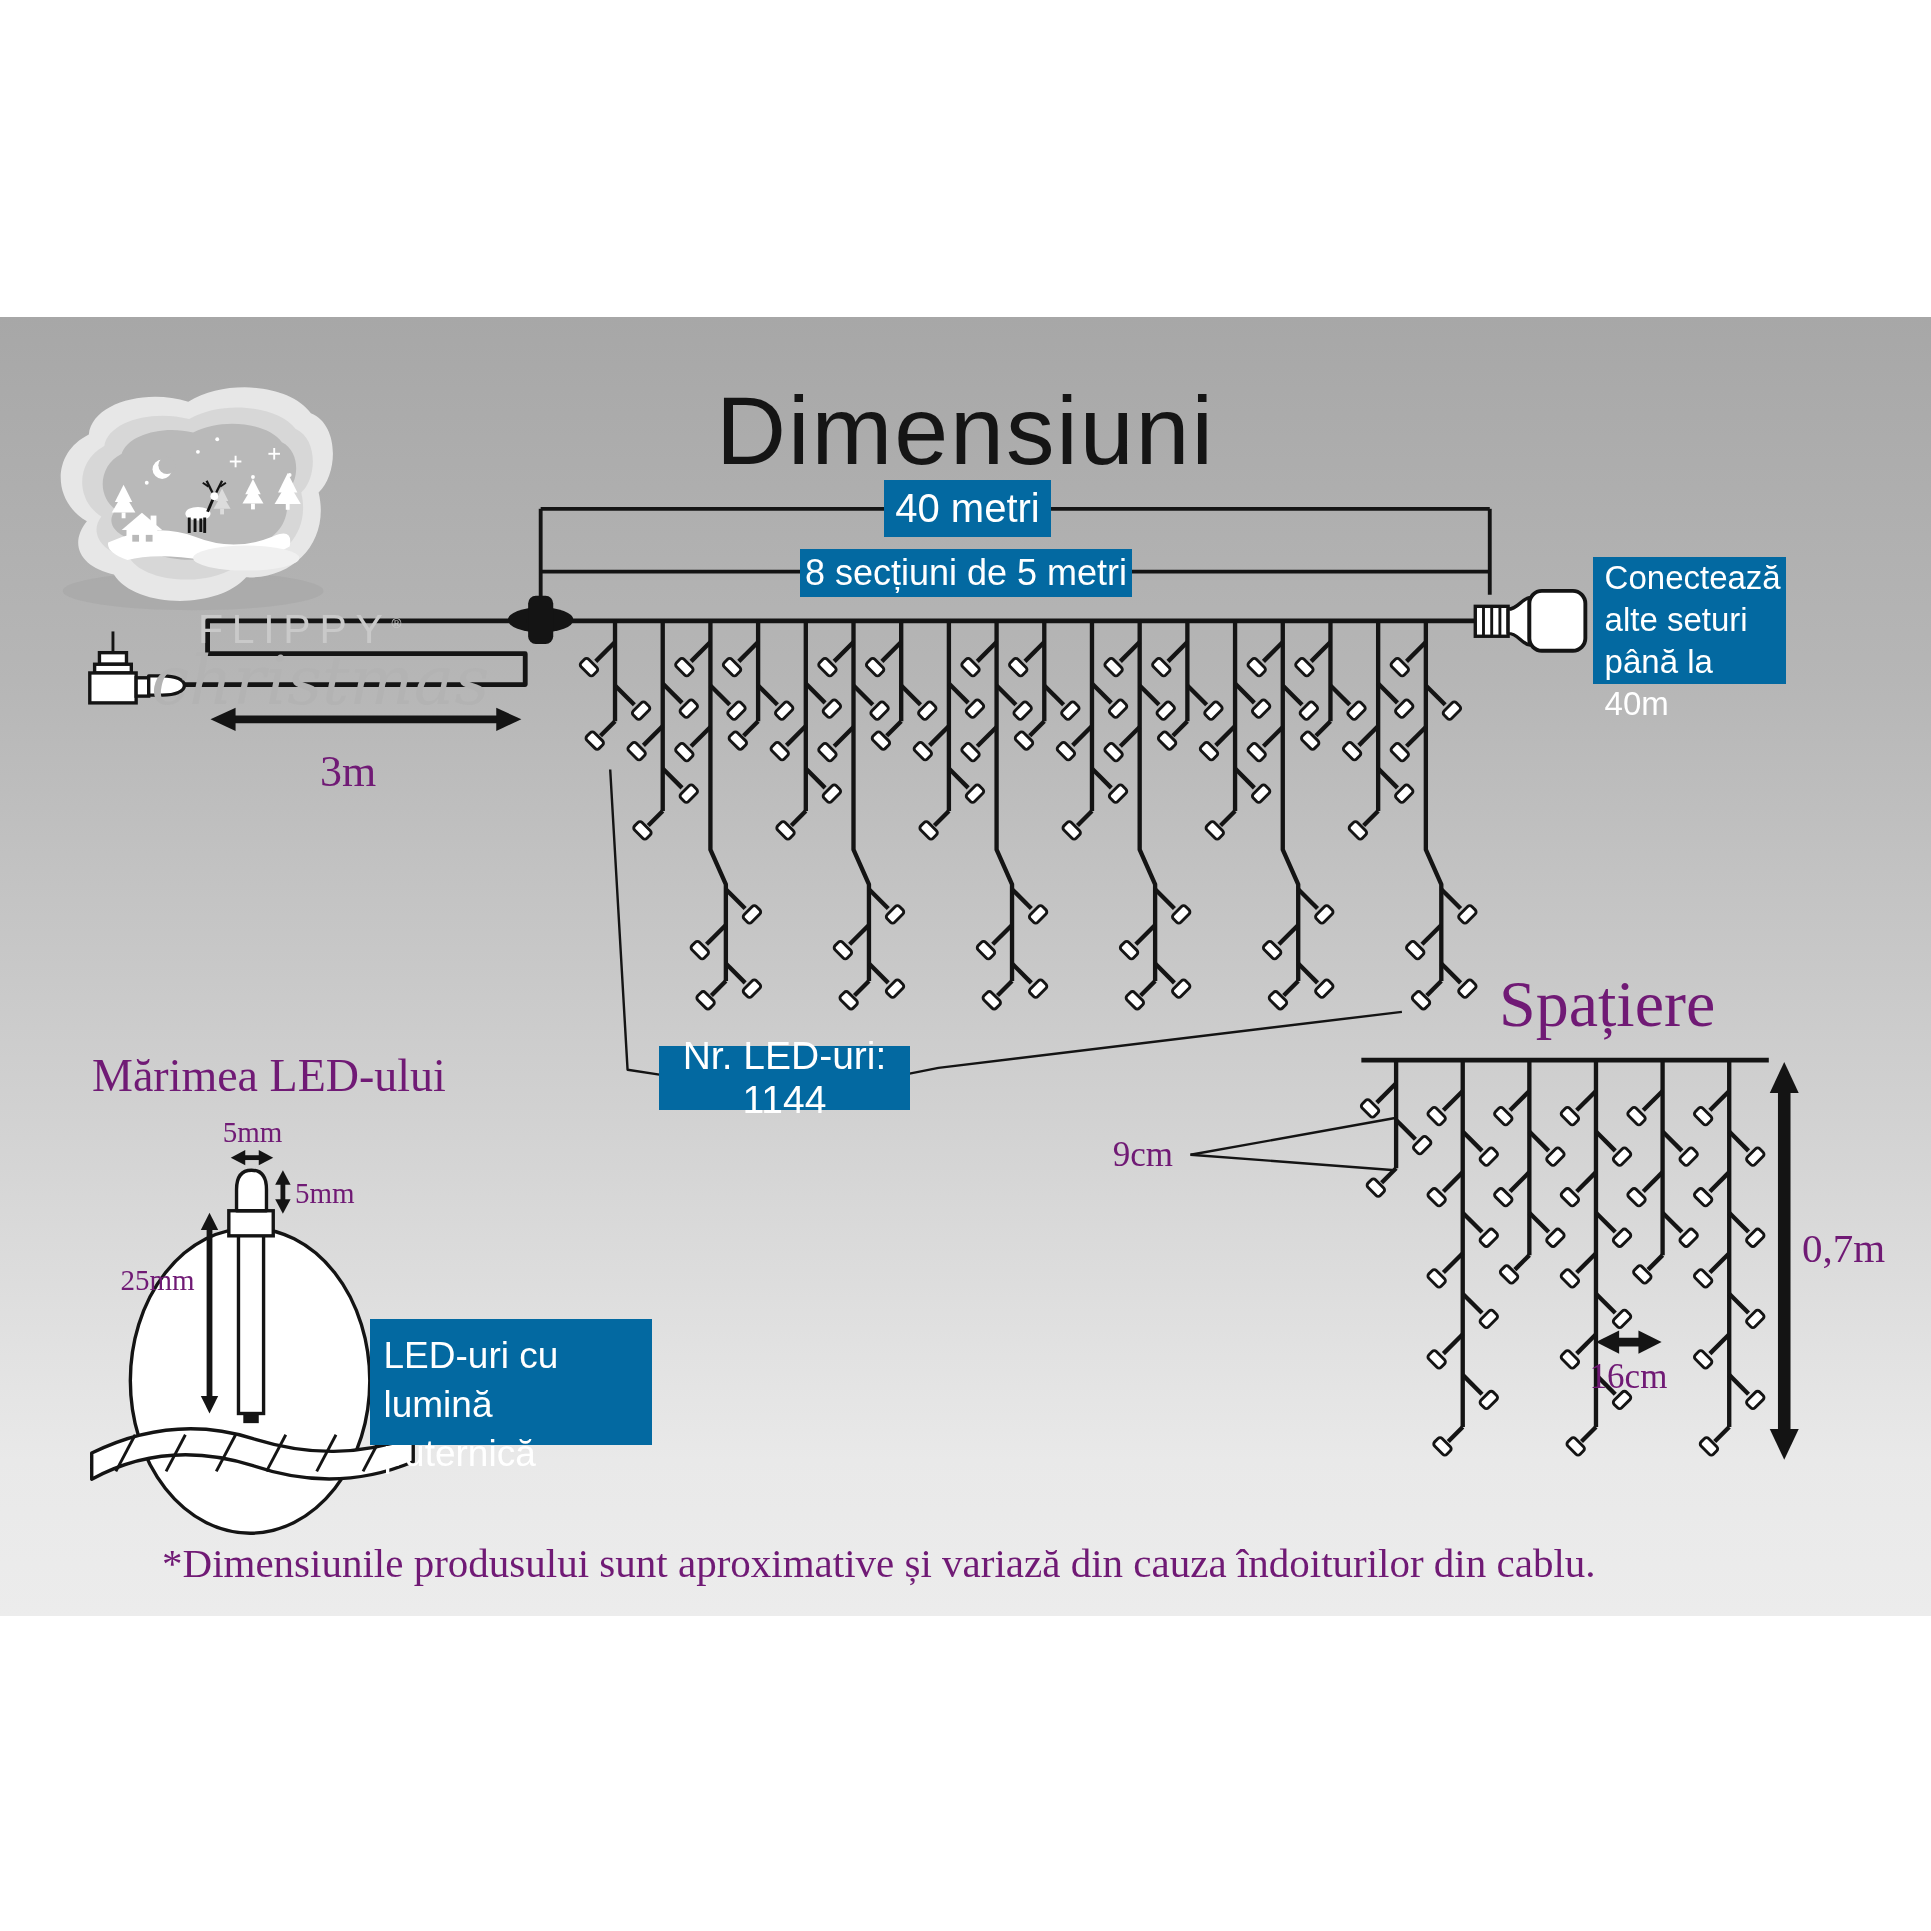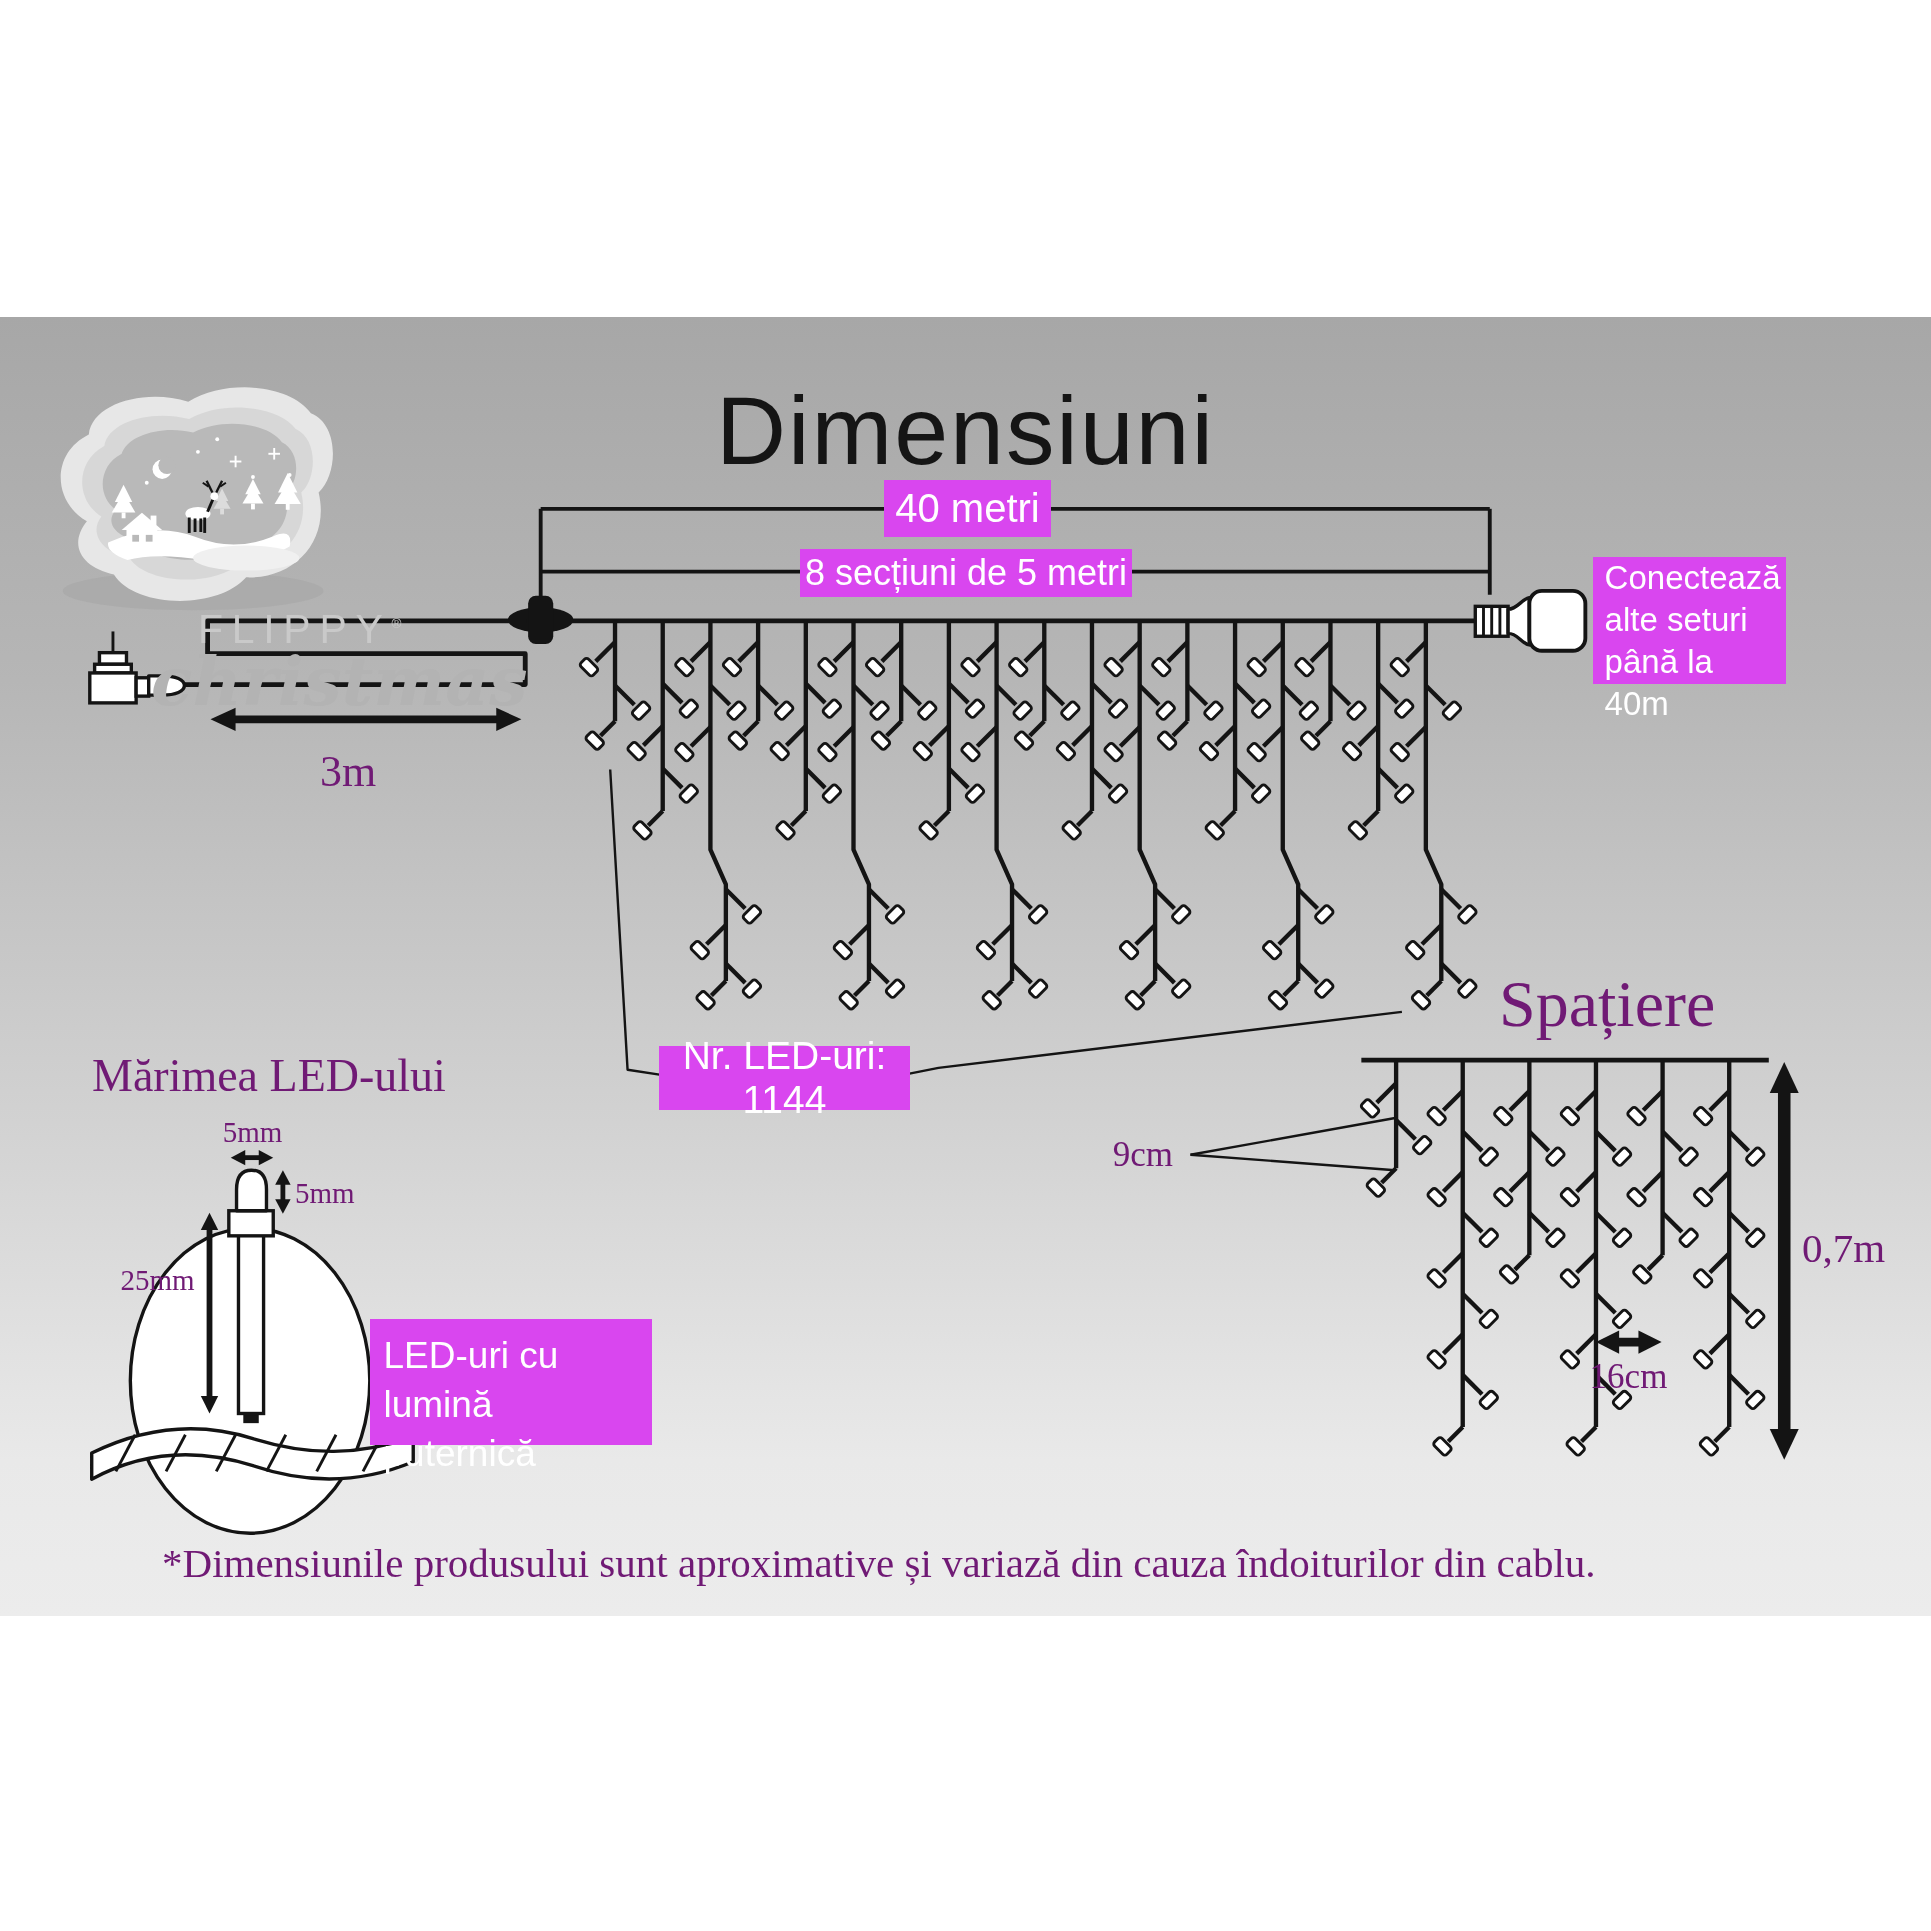--- a/index.html
+++ b/index.html
@@ -2,27 +2,27 @@
 <html><head>
 <meta charset="utf-8">
 <style>
   html,body{margin:0;padding:0;background:#ffffff;}
   body{width:1931px;height:1931px;position:relative;overflow:hidden;
        font-family:"Liberation Sans","DejaVu Sans",sans-serif;color:#151515;}
   .panel{position:absolute;left:0;top:317px;width:1931px;height:1299px;
          background:linear-gradient(180deg,#a7a7a7 0%,#b6b6b6 28%,#d2d2d2 62%,#e9e9e9 88%,#ececec 100%);}
   #art{position:absolute;left:0;top:0;}
   .abs{position:absolute;}
-  .badge{position:absolute;background:#d946ef;color:#fff;}
+  .badge{position:absolute;background:#0369a1;color:#fff;}
   .center{display:flex;align-items:center;justify-content:center;text-align:center;}
   .title{left:0;top:375px;width:1931px;text-align:center;font-size:97px;letter-spacing:1.9px;}
   .brand{left:198px;top:606px;font-size:41px;letter-spacing:8.7px;color:#c9c9c9;font-weight:400;}
   .brand sup{font-size:13.5px;letter-spacing:0;}
   .script{left:151px;top:641px;font-size:68px;color:#b3b3b3;
-          font-family:"DejaVu Serif","Liberation Serif",serif;font-style:italic;font-weight:bold;}
+          font-family:"DejaVu Serif","Liberation Serif",serif;font-style:italic;font-weight:normal;}
   .lbl{position:absolute;color:#701a75;font-family:Liberation Serif, serif;}
 </style>
 </head>
 <body>
 
 <div class="panel"></div>
 
 <svg id="art" width="1931" height="1931" viewBox="0 0 2000 2000">
     <g>
       <ellipse cx="200" cy="612" rx="135" ry="20" fill="#a2a2a2" opacity="0.45"></ellipse>

